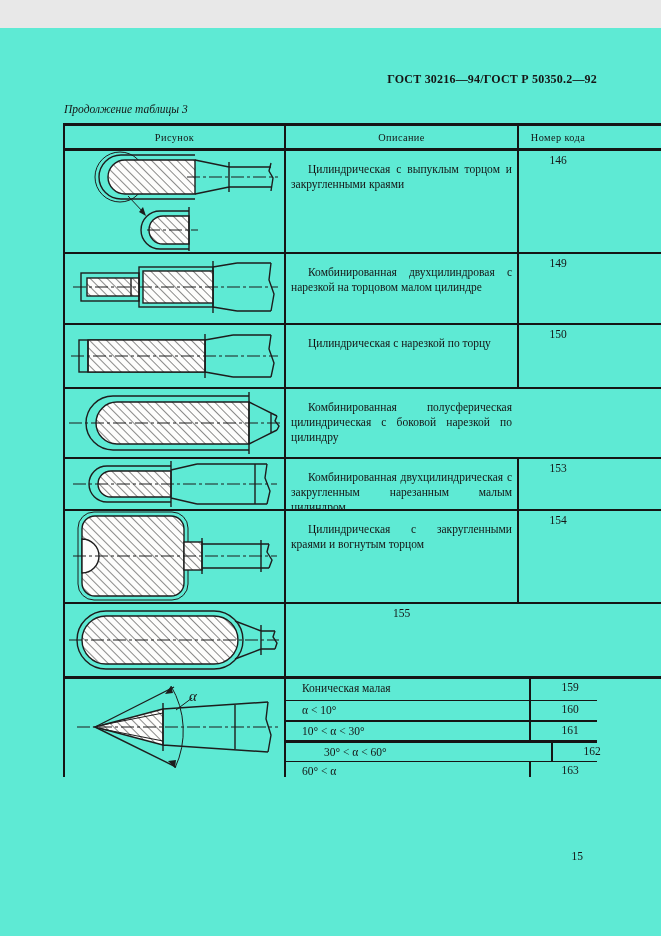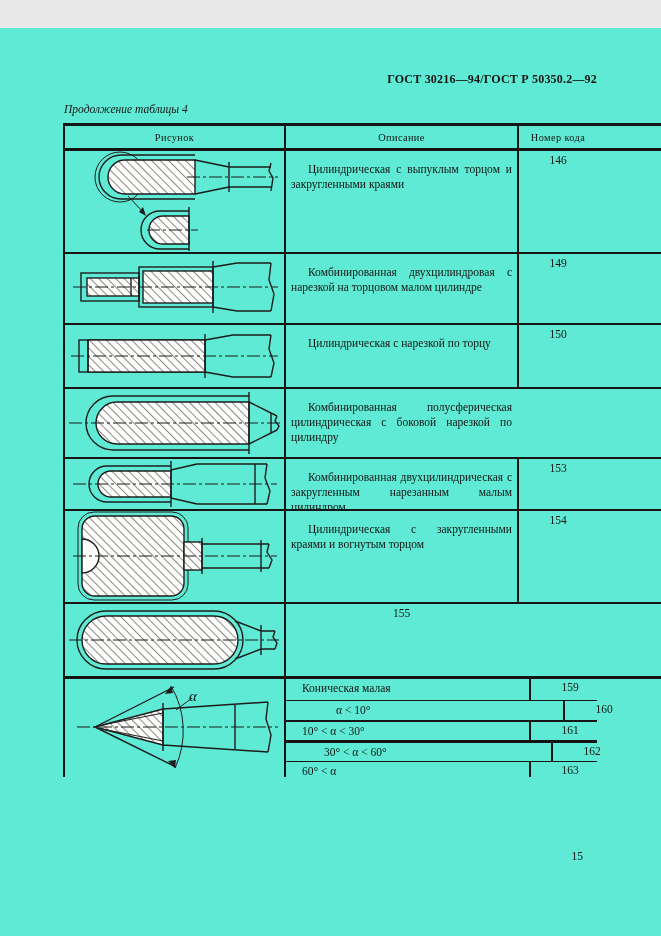--- a/index.html
+++ b/index.html
@@ -27,21 +27,21 @@
   .fig-cell { display:flex; align-items:center; justify-content:flex-start; }
   .desc-cell { padding:11px 5px 0 5px; font-size:11.5px; line-height:15px;
                text-align:justify; text-indent:17px; }
   .code-cell { padding-top:3px; text-align:center; font-size:11.5px; }
   .cone-block { display:grid; grid-template-columns:219px 313px; }
   .cone-right { border-left:2px solid #151515; }
   .subrow { display:grid; grid-template-columns:231px 80px;gap:12px; }
   .subrow .desc-sub { padding:2px 5px 0 16px; font-size:11.5px; text-align:left; text-indent:0; }
   .subrow .code-cell { padding-top:2px; }
   .sr0 { height:21px; border-bottom:1px solid #151515; }
-  .sr1 { height:19px; border-bottom:2px solid #151515;padding-left:34px; }
+  .sr1 { height:19px; border-bottom:2px solid #151515; }
   .sr2 { height:18px; border-bottom:3px solid #151515; }
   .sr3 { height:18px; border-bottom:1px solid #151515;padding-left:22px; }
   .sr4 { height:15px; }
   .page-number { position:absolute; top:822px; left:63px; width:520px;
                  text-align:right; font-size:11.5px; }
   
   .s  { stroke:#1d1d1d; fill:none; stroke-width:1.4; }
   .sh { stroke:#1d1d1d; fill:url(#hatch); stroke-width:1.4; }
   .thin { stroke:#1d1d1d; fill:none; stroke-width:1; }
   .cl { stroke:#1d1d1d; fill:none; stroke-width:1; stroke-dasharray:13 3 3 3; }
@@ -57,21 +57,21 @@
     <pattern id="hatch" patternUnits="userSpaceOnUse" width="6" height="6" patternTransform="rotate(-45)">
       <rect width="6" height="6" fill="#fdfdfc"></rect>
       <line x1="0" y1="0" x2="0" y2="6" stroke="#2a2a2a" stroke-width="1.1"></line>
     </pattern>
   </defs>
 </svg>
 
 <div class="page">
 
   <div class="gost-header">ГОСТ 30216—94/ГОСТ Р 50350.2—92</div>
-  <div class="caption">Продолжение таблицы 4</div>
+  <div class="caption">Продолжение таблицы 3</div>
 
   <div class="std-table">
 
     <div class="trow thead">
       <div class="cell hcell">Рисунок</div>
       <div class="cell hcell b-left">Описание</div>
       <div class="cell hcell b-left">Номер кода</div>
     </div>
 
     <div class="trow" style="height:101px">

